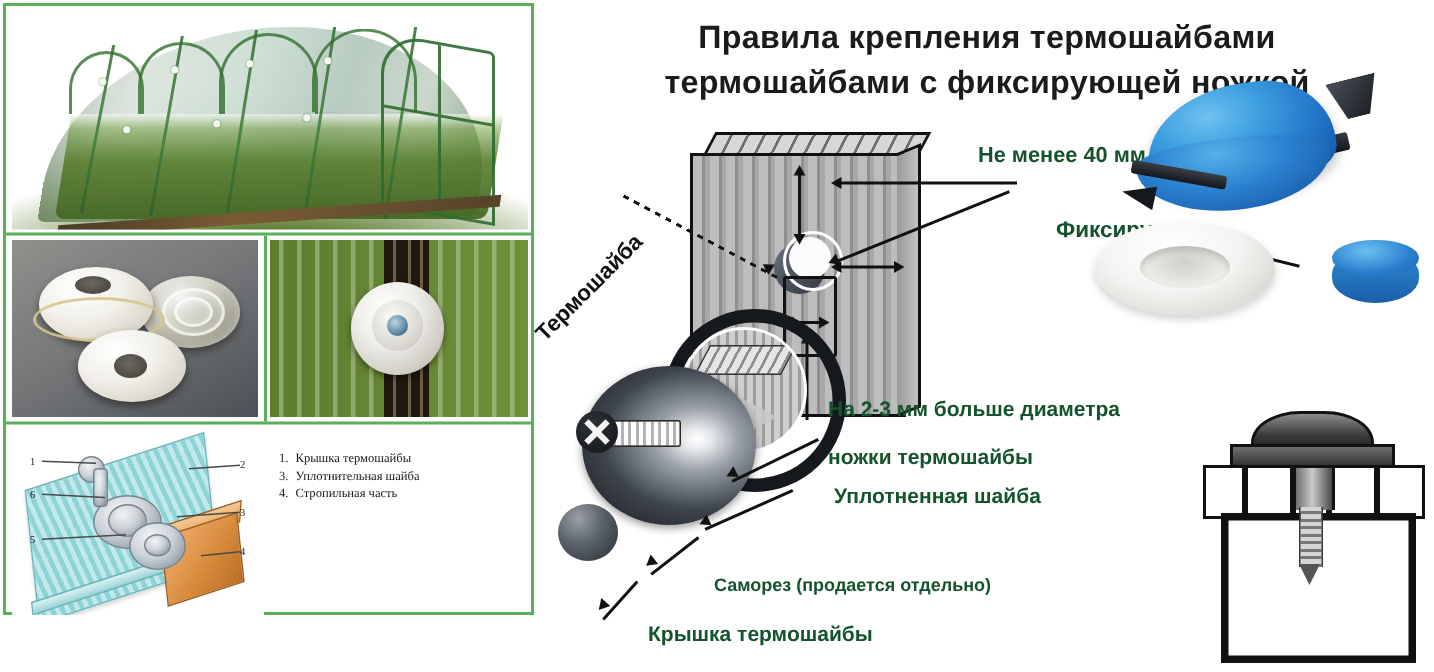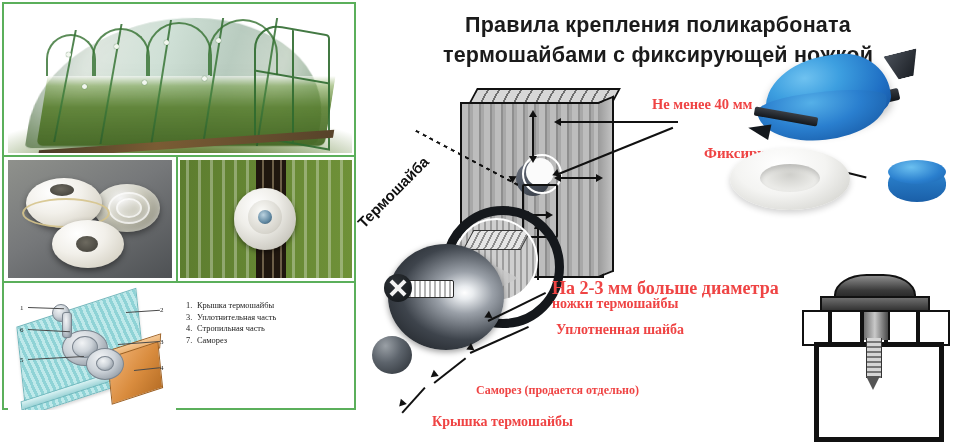--- a/index.html
+++ b/index.html
@@ -284,22 +284,22 @@
 
   
   #termoshayba-label{
     position:absolute;left:6px;top:214px;
     font-family:"Liberation Sans",sans-serif;font-weight:bold;font-size:15px;color:#111;
     transform:rotate(-45deg);transform-origin:left bottom;white-space:nowrap;
   }
 
   
   .lbl{
-    position:absolute;font-family:Liberation Serif, serif;
-    font-weight:bold;color:#ef4444;white-space:nowrap;
+    position:absolute;font-family:Liberation Sans, sans-serif;
+    font-weight:bold;color:#14532d;white-space:nowrap;
   }
   .lbl-light{font-weight:600;}
   .leader-thin{position:absolute;background:#111;height:1.6px;transform-origin:left center;}
 
   
   #blue-assembly{position:absolute;left:370px;top:30px;width:226px;height:190px;}
   .bw-umbrella{
     position:absolute;left:34px;top:26px;width:126px;height:74px;
     background:radial-gradient(ellipse at 34% 26%,#6fc2f0 0%,#3d9fe0 30%,#1f6fc4 68%,#11498f 100%);
     border-radius:60% 42% 56% 46%/70% 66% 38% 40%;
@@ -492,31 +492,30 @@
       <div class="cad-lead" style="left:118px;top:26px;width:34px;transform:rotate(-4deg);"></div>
       <div class="cad-lead" style="left:20px;top:43px;width:42px;transform:rotate(3deg);"></div>
       <div class="cad-lead" style="left:110px;top:58px;width:42px;transform:rotate(-4deg);"></div>
       <div class="cad-lead" style="left:20px;top:73px;width:56px;transform:rotate(-3deg);"></div>
       <div class="cad-lead" style="left:126px;top:84px;width:26px;transform:rotate(-6deg);"></div>
     </div>
 
     <div id="legend">
       <ol>
         <li><span class="num">1.</span><span>Крышка термошайбы</span></li>
-        <li><span class="num">3.</span><span>Уплотнительная часть</span></li>
+        <li><span class="num">3.</span><span>Уплотнительная шайба</span></li>
         <li><span class="num">4.</span><span>Стропильная часть</span></li>
-        <li><span class="num">7.</span><span>Саморез</span></li>
       </ol>
     </div>
   </div>
 
   <div id="right-panel">
 
     <div id="title">
-      <span>Правила  крепления  поликарбоната</span>
+      <span>Правила  крепления  термошайбами</span>
       <span class="l2">термошайбами с фиксирующей ножкой</span>
     </div>
 
     <div id="sheet">
       <div class="sheet-top"></div>
       <div class="sheet-face"></div>
       <div class="sheet-side"></div>
 
       <div class="hole-dark" style="left:56px;top:74px;width:34px;height:34px;"></div>
       <div class="hole-light" style="left:66px;top:70px;width:28px;height:28px;"></div>
@@ -559,21 +558,21 @@
     </div>
 
     <div id="termoshayba-label">Термошайба</div>
 
     <div class="lbl" style="left:292px;top:96px;font-size:14.5px;">Не менее 40 мм</div>
 
     <div class="lbl" style="left:344px;top:145px;font-size:15px;">Фиксирующая</div>
     <div class="lbl" style="left:390px;top:167px;font-size:15px;">ножка</div>
     <div class="leader-thin" style="left:452px;top:163px;width:56px;transform:rotate(14deg);"></div>
 
-    <div class="lbl lbl-light" style="left:192px;top:278px;font-size:18px;font-weight:600;">На 2-3 мм больше диаметра</div>
+    <div class="lbl lbl-light" style="left:192px;top:264px;font-size:14px;font-weight:600;">На 2-3 мм больше диаметра</div>
     <div class="lbl" style="left:196px;top:322px;font-size:14px;">Уплотненная шайба</div>
 
     <div class="lbl" style="left:192px;top:296px;font-size:14px;">ножки термошайбы</div>
     <div class="leader-thin" style="left:128px;top:320px;width:64px;transform:rotate(-26deg);"></div>
     <div class="arrowhead ah-left" style="left:124px;top:312px;transform:rotate(-26deg);"></div>
 
     <div class="leader-thin" style="left:110px;top:352px;width:64px;transform:rotate(-24deg);"></div>
     <div class="arrowhead ah-left" style="left:106px;top:344px;transform:rotate(-24deg);"></div>
 
     <div class="lbl" style="left:116px;top:383px;font-size:12px;">Саморез (продается отдельно)</div>

